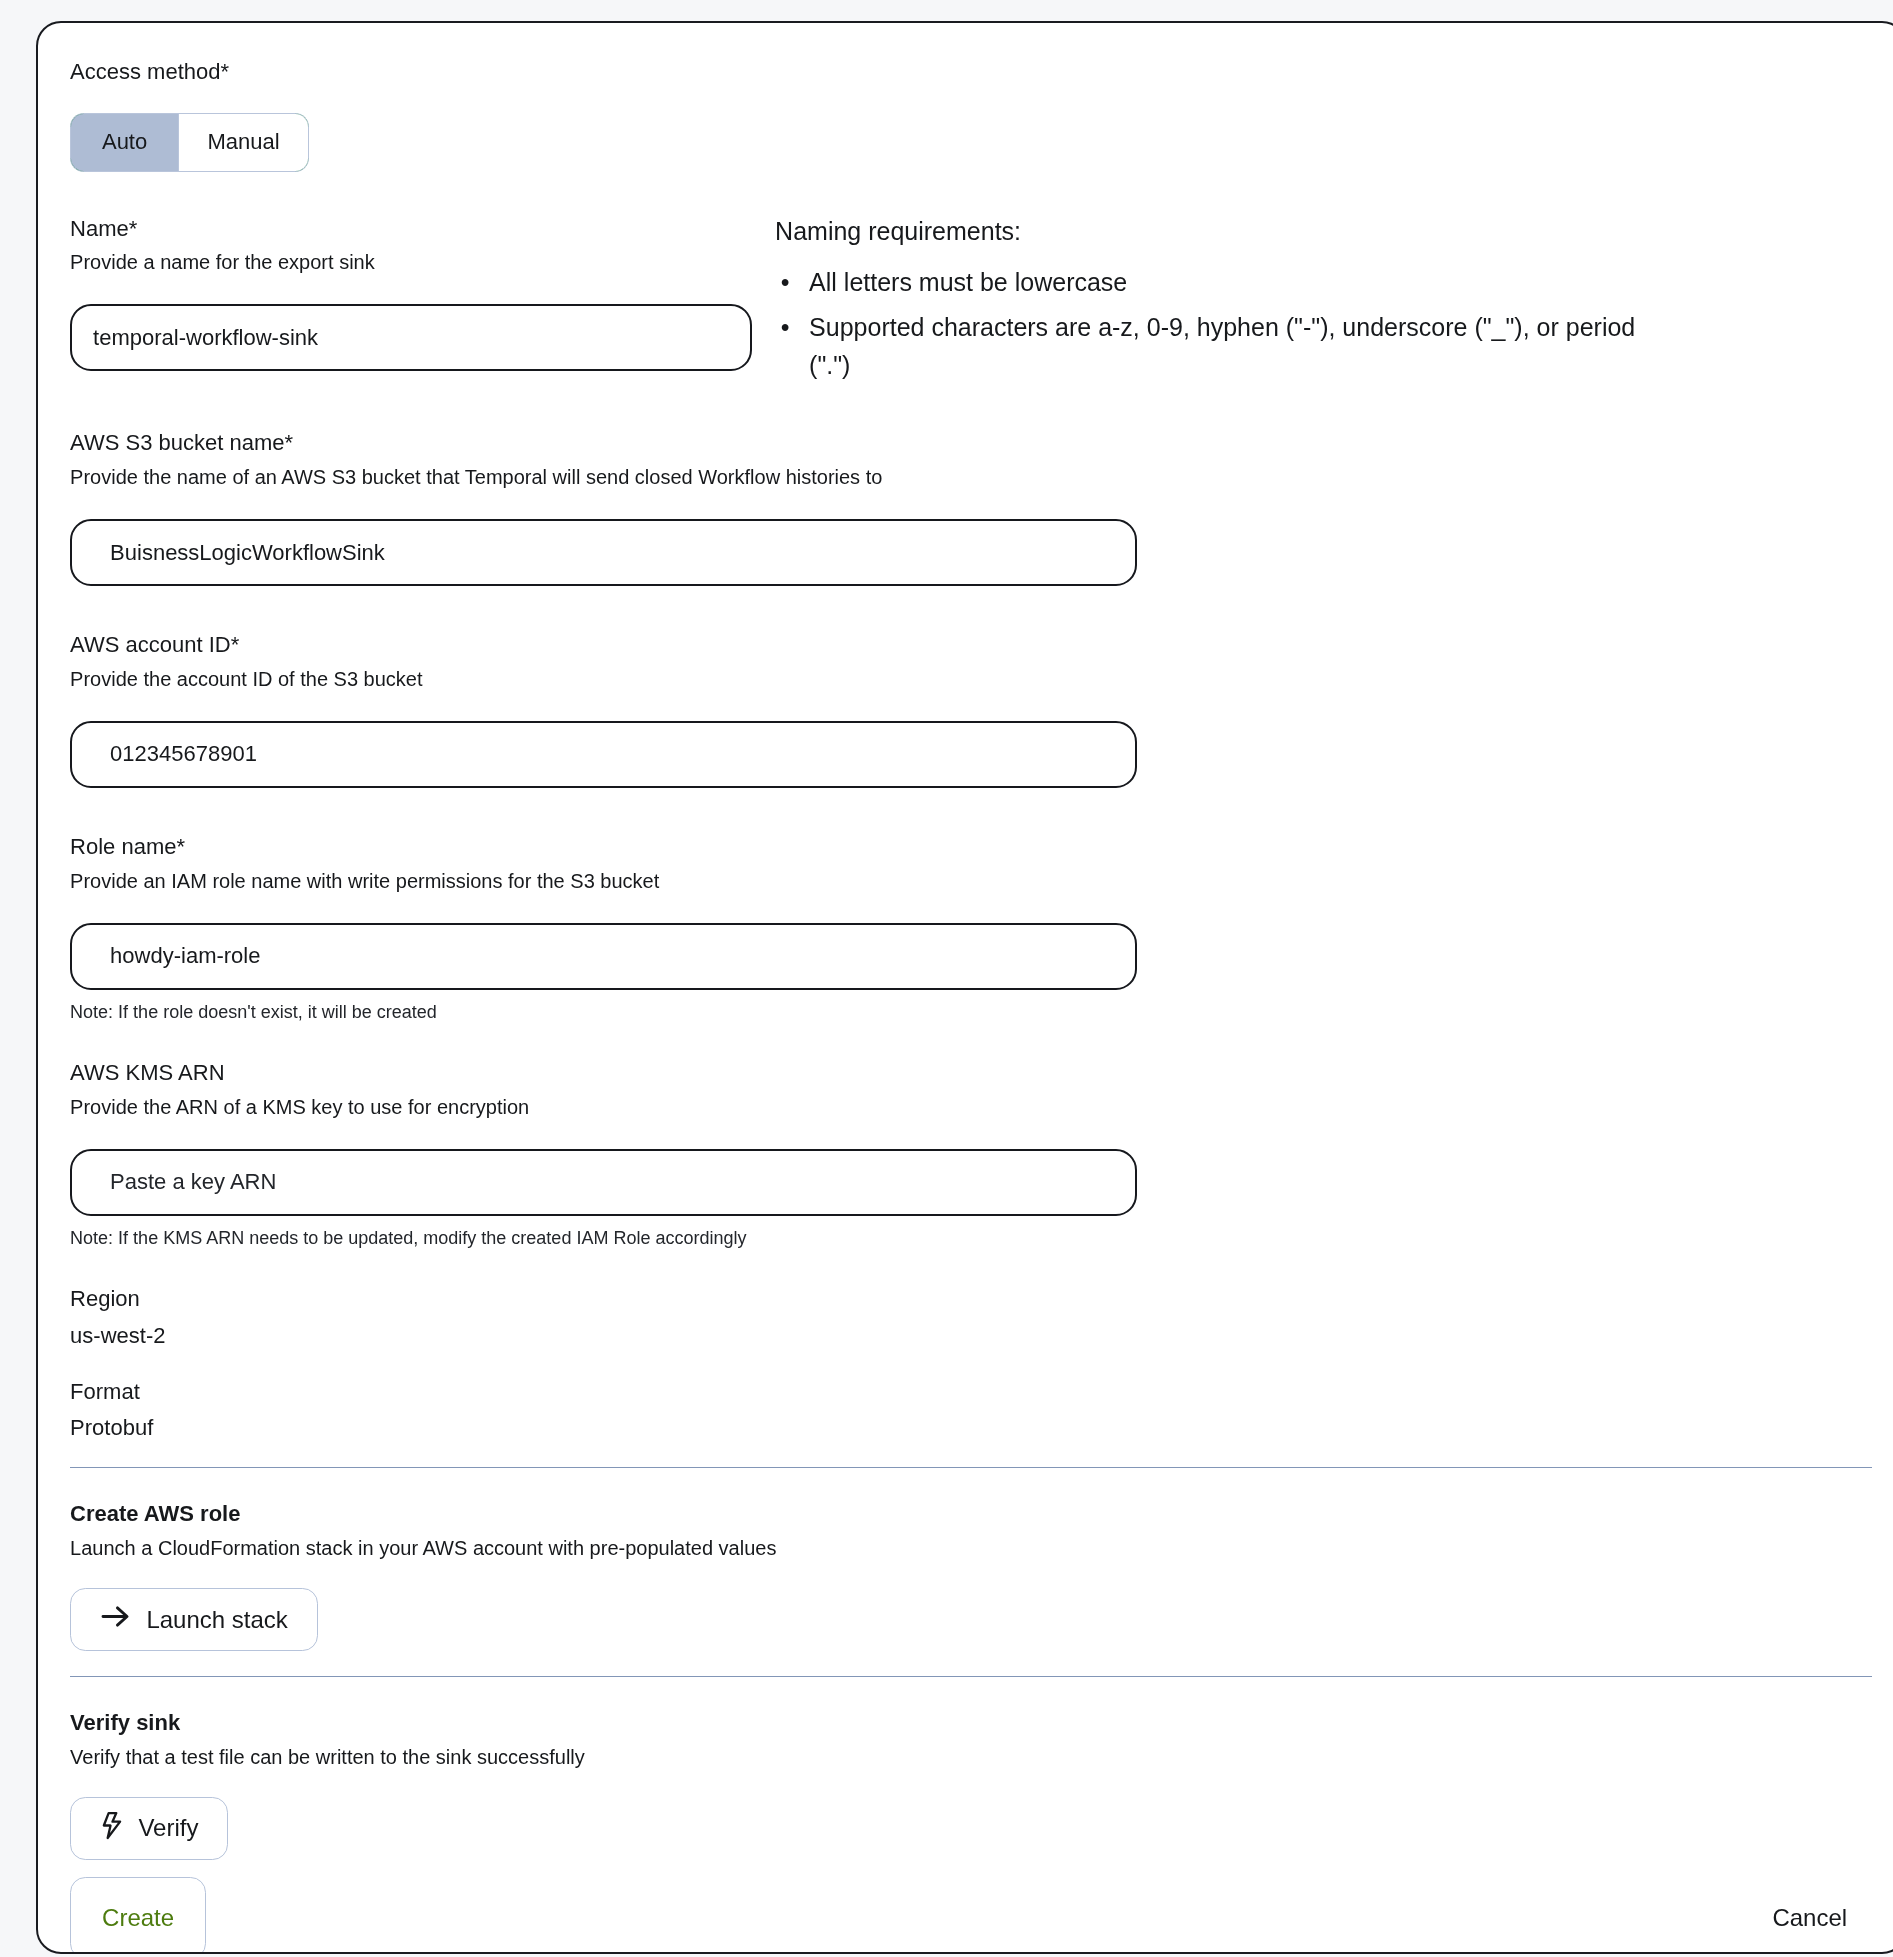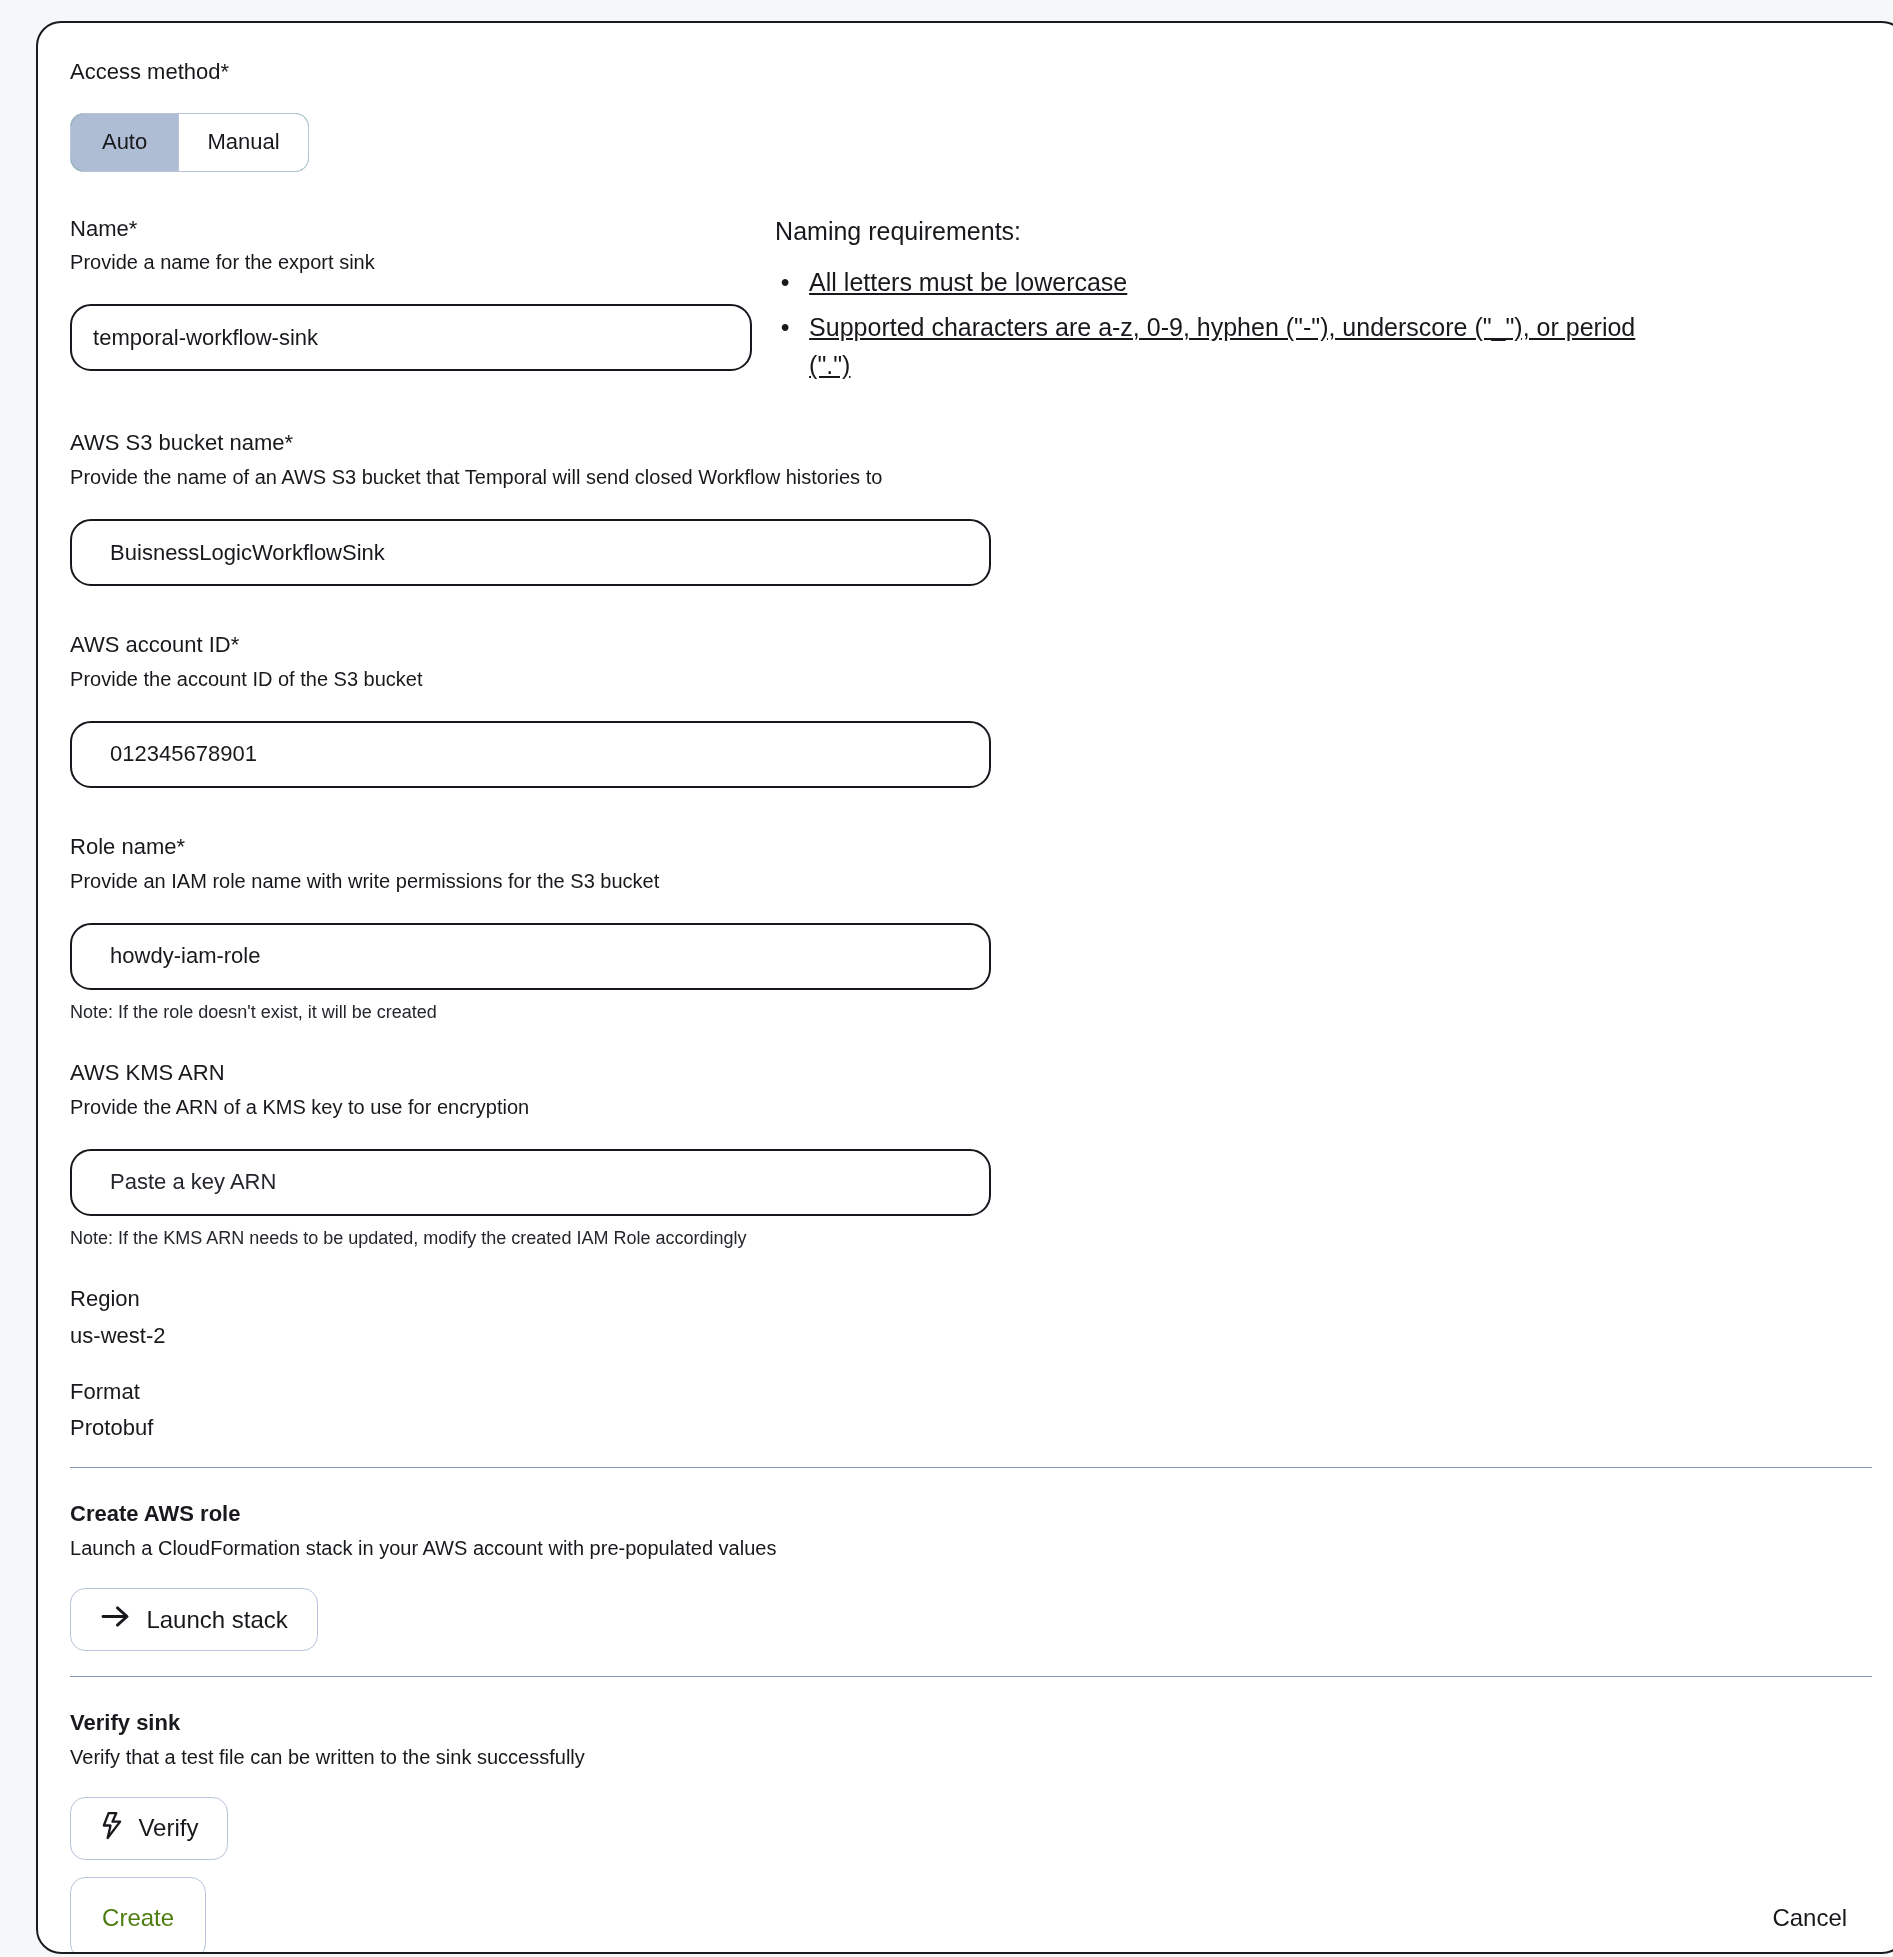--- a/index.html
+++ b/index.html
@@ -56,28 +56,28 @@
     margin-top: 27px;
     border: 2.9px solid #16181d;
     border-radius: 21px;
     padding: 0 21px;
     font-size: 22px;
     font-family: "Liberation Sans", sans-serif;
     color: #17191c;
     background: #ffffff;
     outline: none;
   }
-  .text-input.wide { width: 921px; padding-left: 38px; }
+  .text-input.wide { width: 1067px; padding-left: 38px; }
   .text-input::placeholder { color: #23262b; opacity: 1; }
 
   .section { margin-top: 44px; }
   .section.tight { margin-top: 34px; }
 
   .nr-title { font-size: 25px; line-height: 34px; }
-  .nr-list { list-style: none; margin-top: 15.3px; width: 908px; text-decoration: underline; }
+  .nr-list { list-style: none; margin-top: 15.3px; width: 908px; }
   .nr-list li {
     position: relative;
     font-size: 25px;
     line-height: 38px;
     padding-left: 34px;
     margin-top: 7.6px;
   }
   .nr-list li::before {
     content: "•";
     position: absolute;

